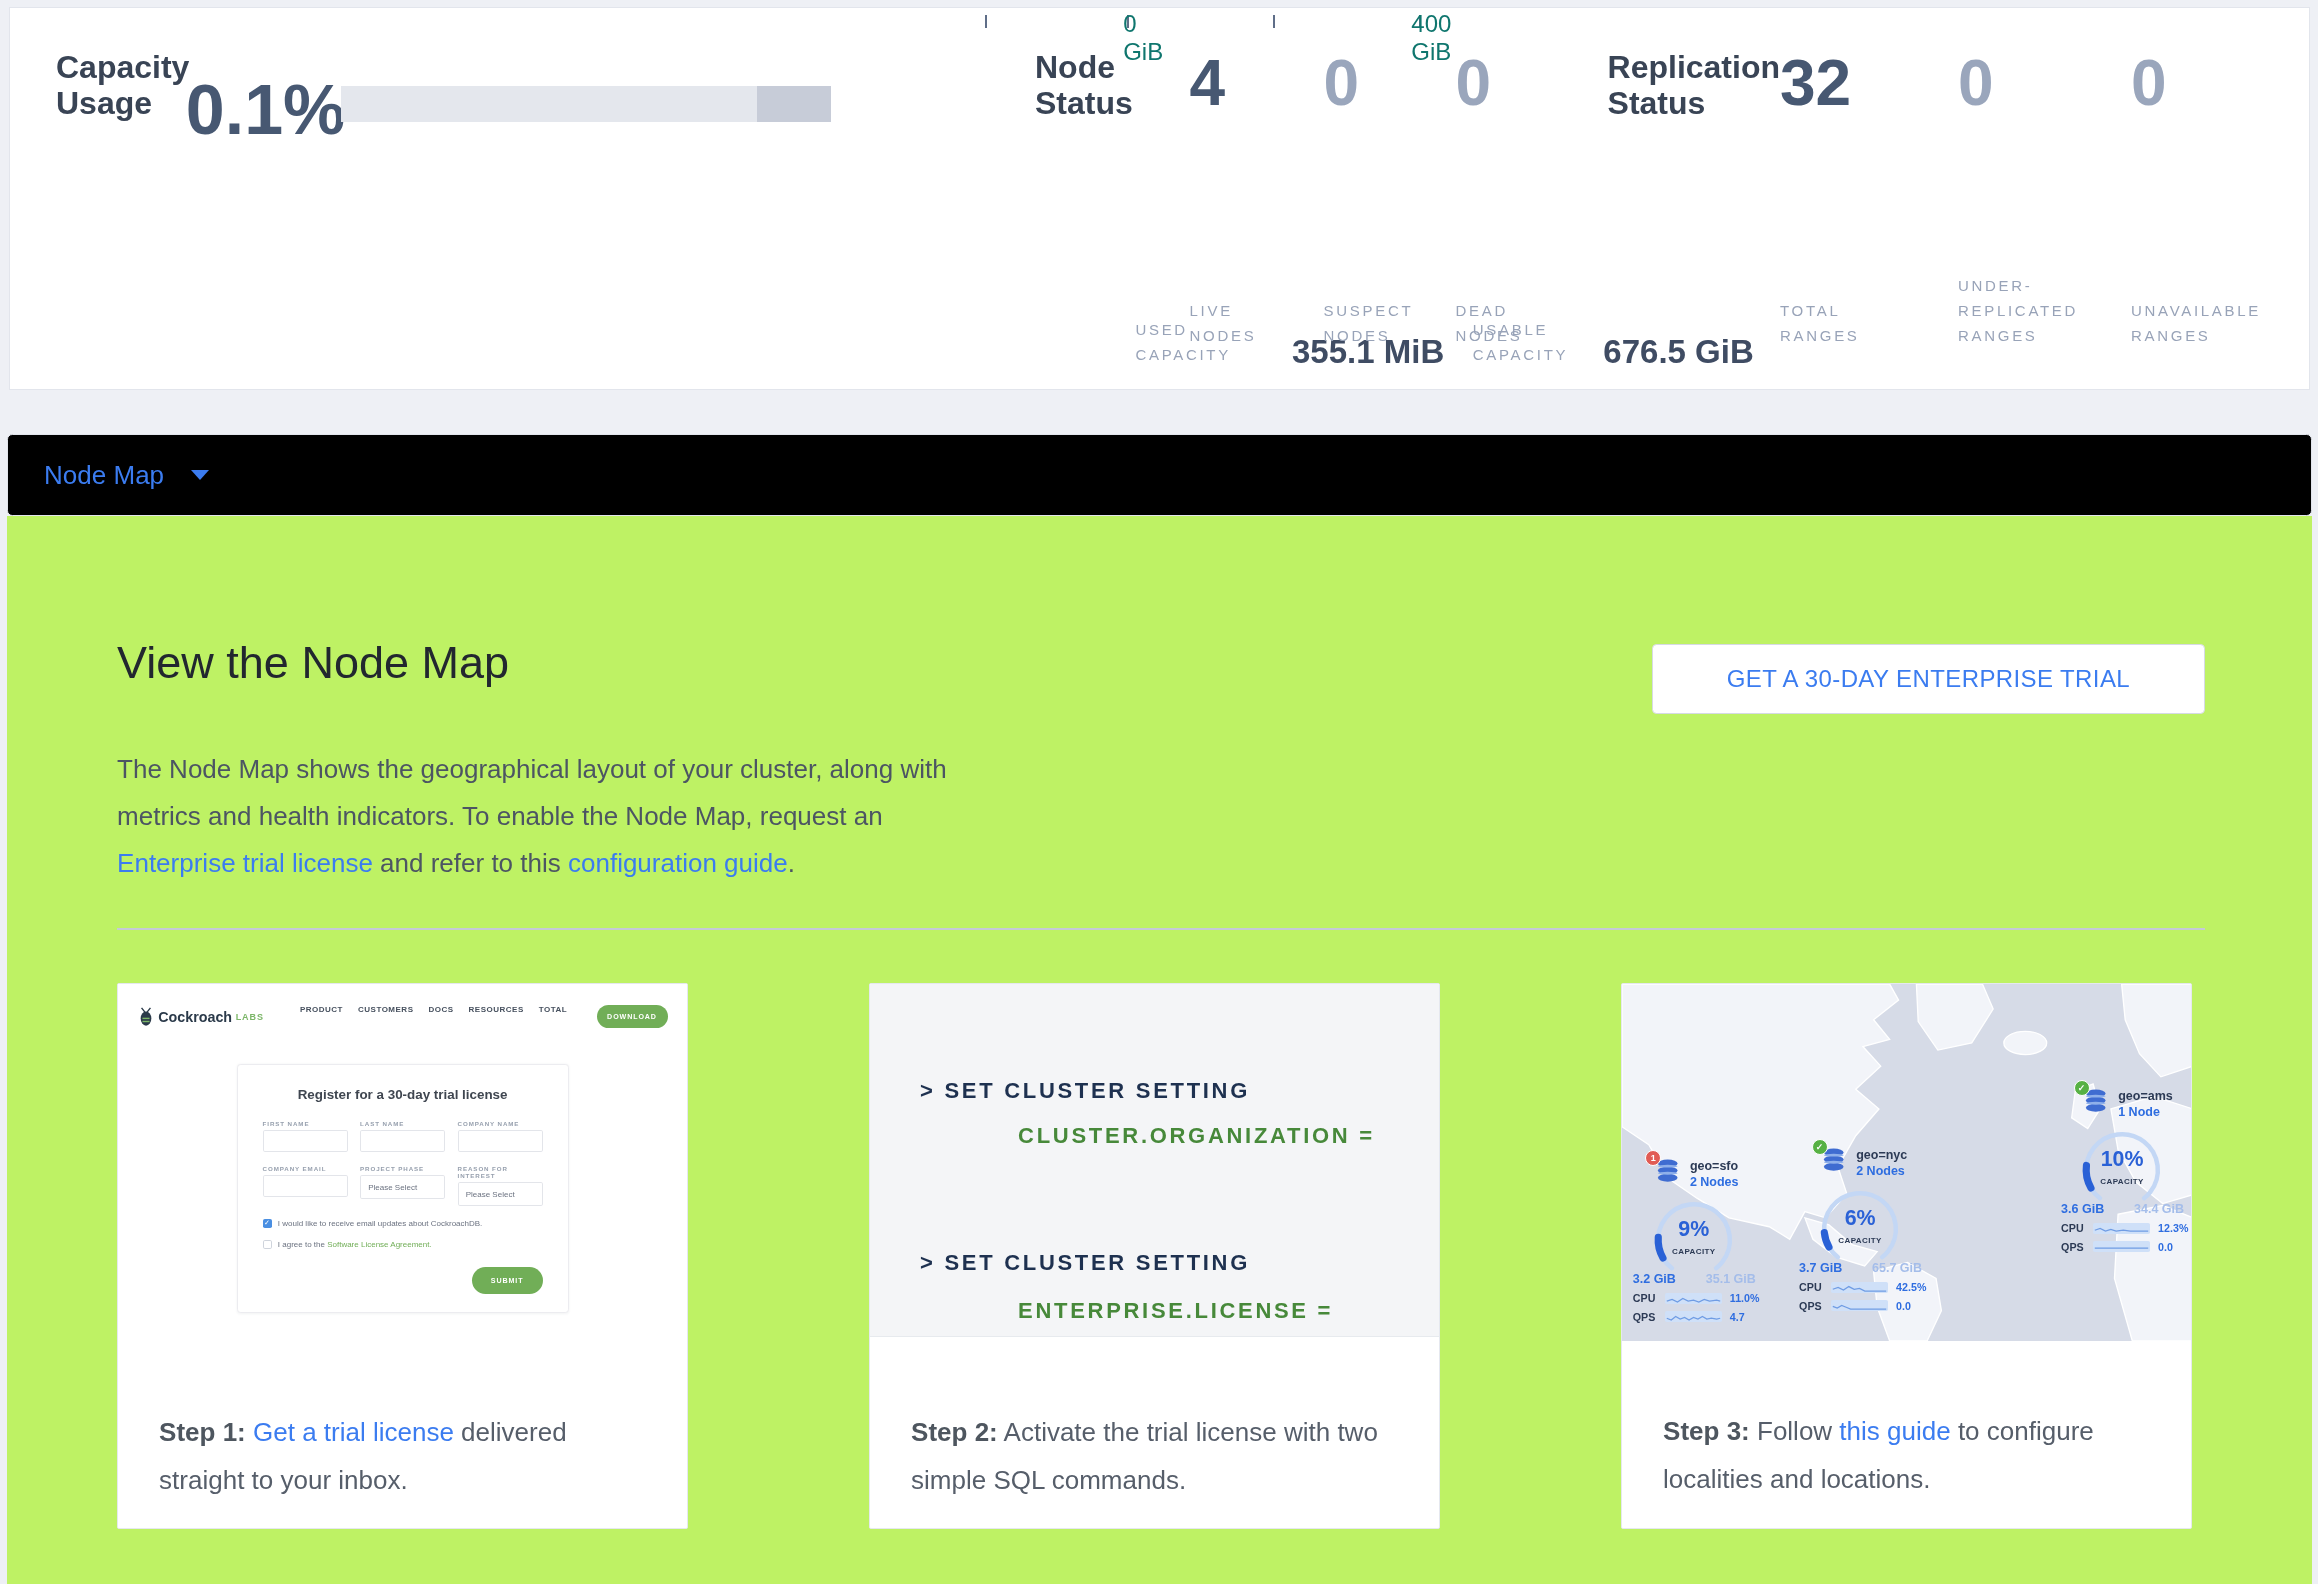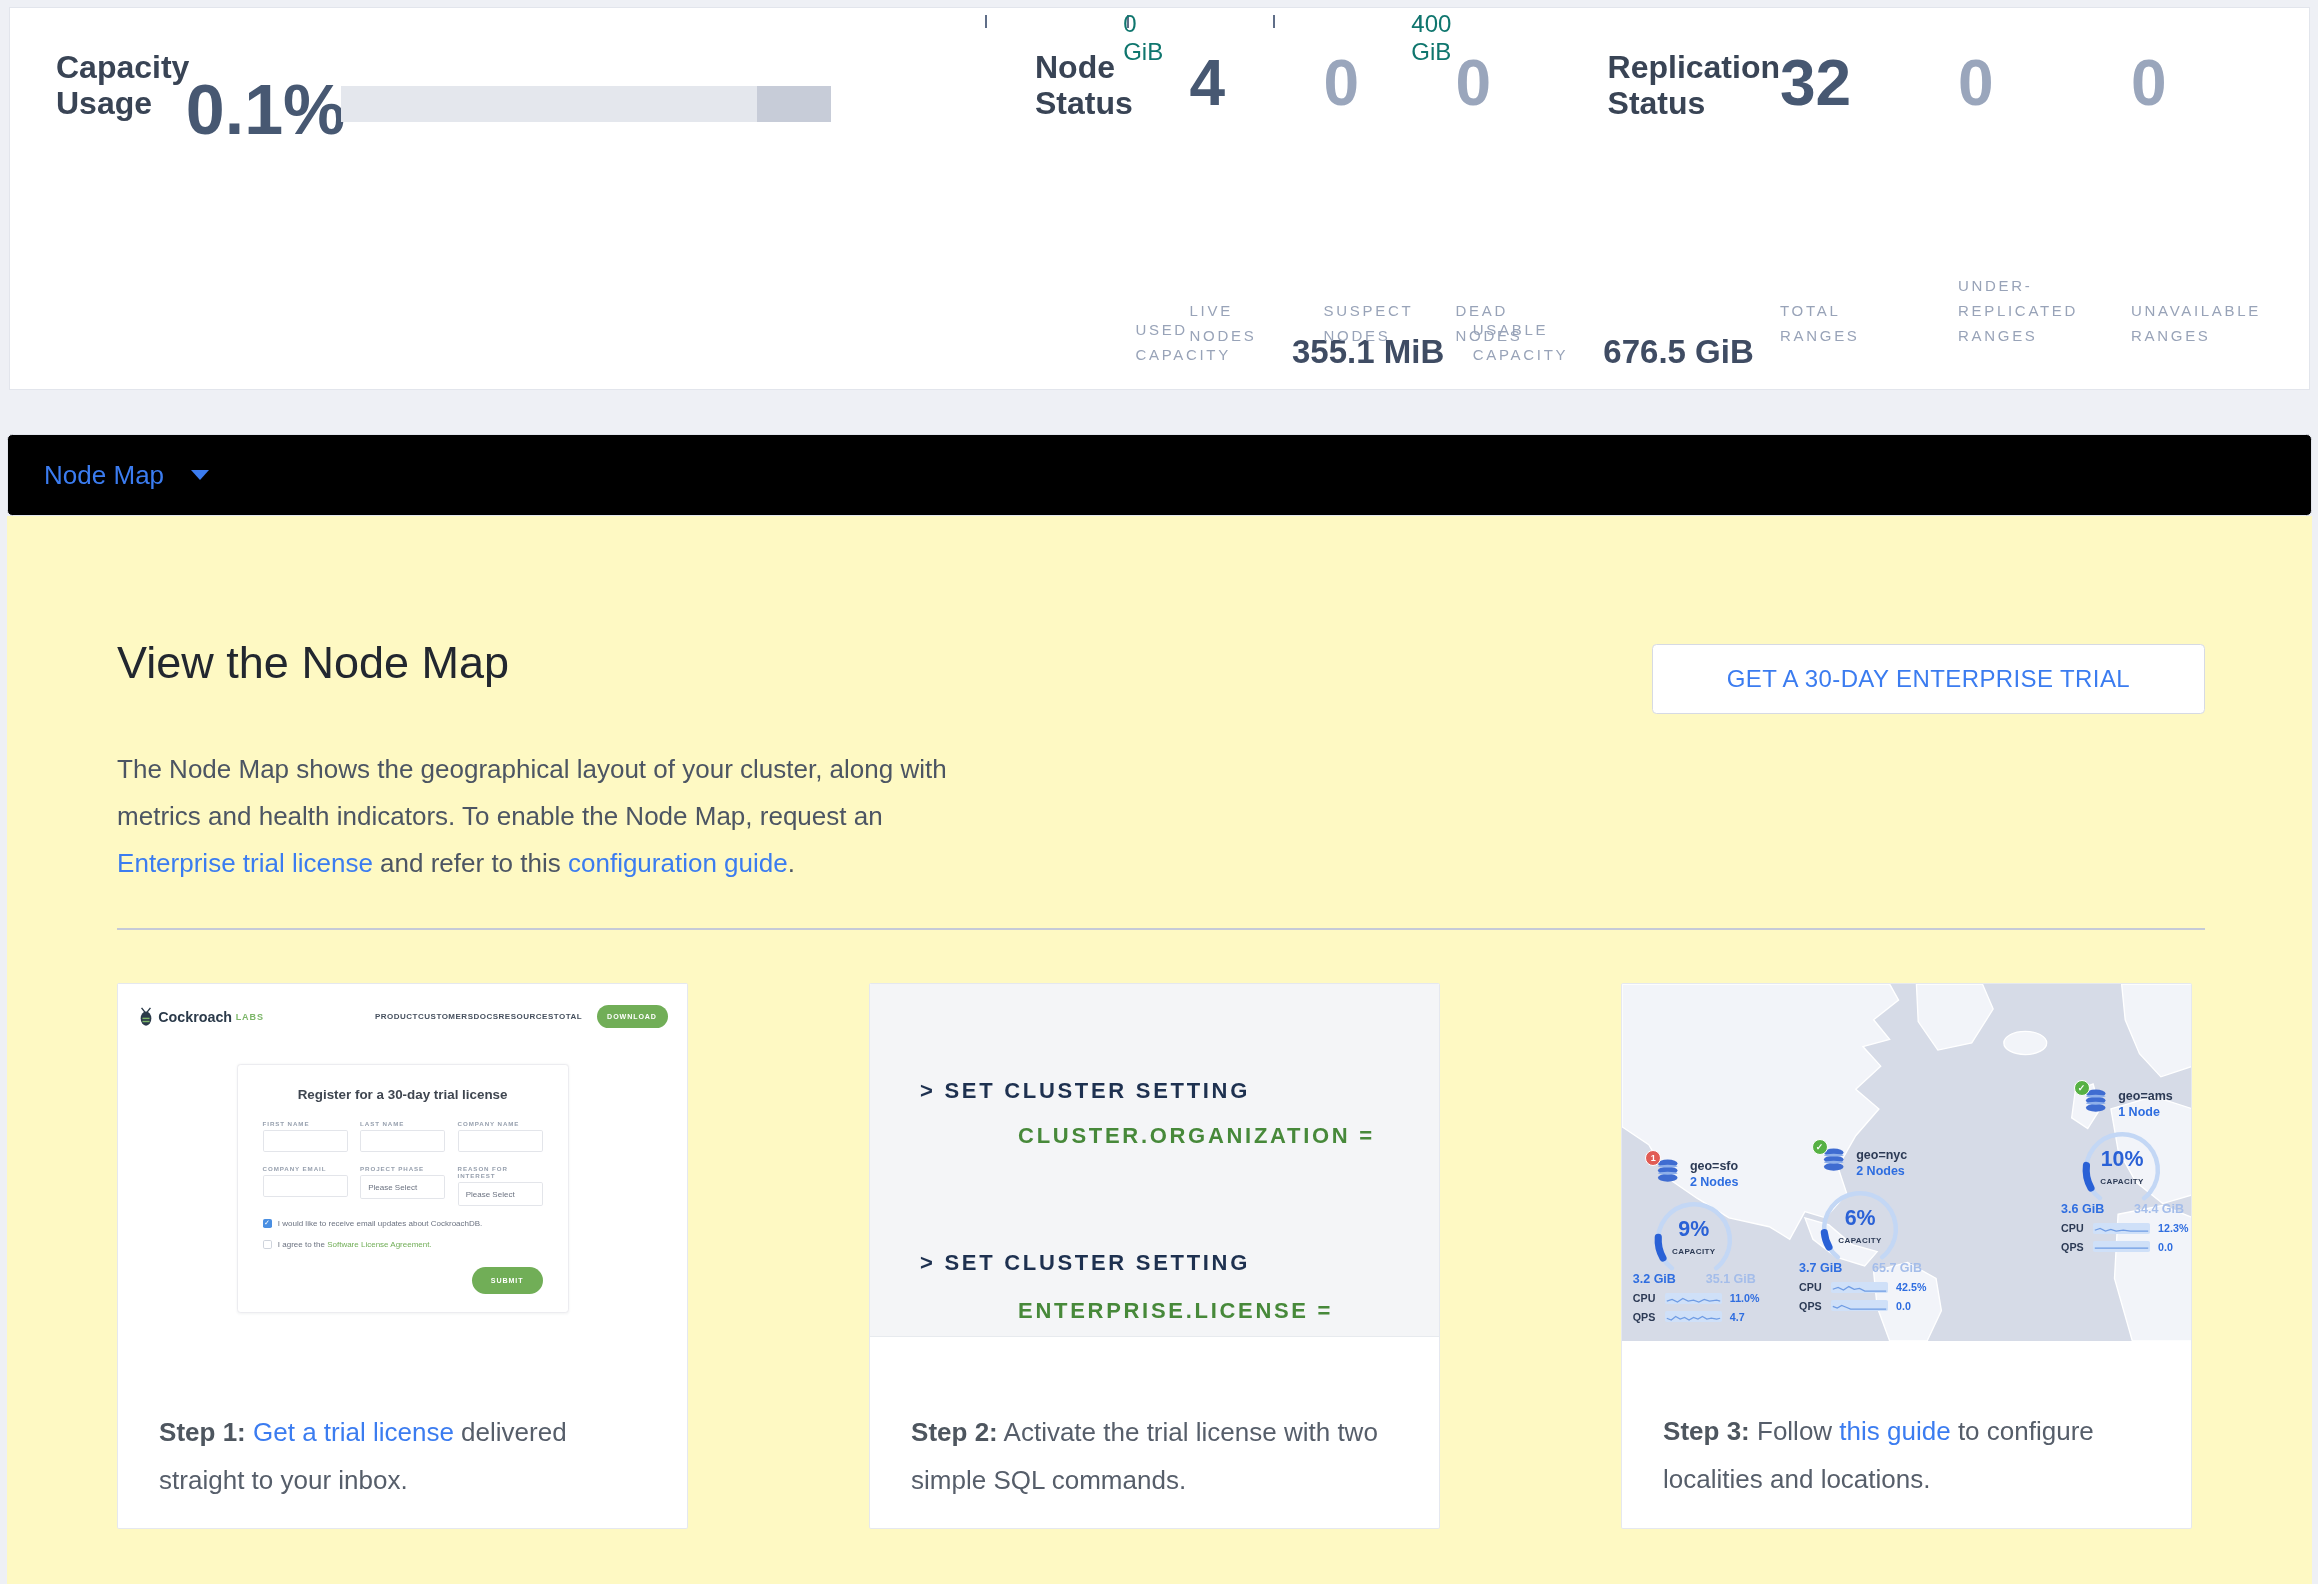--- a/index.html
+++ b/index.html
@@ -54,21 +54,21 @@
   .nodemap-label { color:#3b7cf0; font-size:26px; }
   .caret-down {
     margin-left:27px; width:0; height:0;
     border-left:9px solid transparent; border-right:9px solid transparent;
     border-top:10.7px solid #3b7cf0;
   }
 
   
   .main {
     position:absolute; left:7.1px; right:7.1px; top:516px; bottom:0;
-    background:#fef9c3; padding:0 107px 0 110px;
+    background:#bef264; padding:0 107px 0 110px;
   }
   .head-row { padding-top:121px; display:flex; justify-content:space-between; align-items:flex-start; }
   .main-heading { font-size:45px; font-weight:500; color:#22272f; }
   .trial-btn {
     margin-top:7.1px; width:553px; height:70px; background:#fff;
     border:0.9px solid #d6dae4; border-radius:4.5px; display:flex; align-items:center; justify-content:center;
     color:#3b7cf0; font-size:24px; font-weight:500; letter-spacing:0.4px; cursor:pointer;
     font-family:"Liberation Sans", sans-serif;
   }
   .intro { margin-top:32px; width:860px; font-size:26px; line-height:47px; color:#4c5563; }
@@ -83,21 +83,21 @@
   .cap-c1 { padding-top:28.5px; }
   .cap-c2 { padding-top:71px; }
   .cap-c3 { padding-top:66px; }
 
   
   .mini-site { height:396px; background:#fff; padding:14.3px 19.6px; position:relative; }
   .mini-header { display:flex; align-items:center; margin-top:7.1px; }
   .mini-logo { display:flex; align-items:center; }
   .mini-logo-name { font-size:14.3px; font-weight:bold; color:#2b3a4a; margin-left:4.5px; }
   .mini-logo-suffix { font-size:9px; font-weight:bold; color:#7cb668; letter-spacing:0.9px; margin-left:3.6px; }
-  .mini-nav { margin-left:auto; display:flex; align-items:center; }
+  .mini-nav { margin-left:auto; display:flex; gap:15px; align-items:flex-start; }
   .mini-nav-item { font-size:8px; font-weight:bold; color:#46505e; letter-spacing:0.5px; }
   .mini-pill {
     margin-left:14.3px; width:71px; height:23px; border-radius:11.6px; background:#71ae57;
     color:#fff; font-size:7.1px; font-weight:bold; letter-spacing:0.9px;
     display:flex; align-items:center; justify-content:center;
   }
   .mini-form {
     width:332px; margin:36px auto 0; background:#fff; border:0.9px solid #ececf0; border-radius:3.6px;
     box-shadow:0 0.9px 2.7px rgba(40,50,70,0.06); padding:21.4px 25px 18px;
   }

